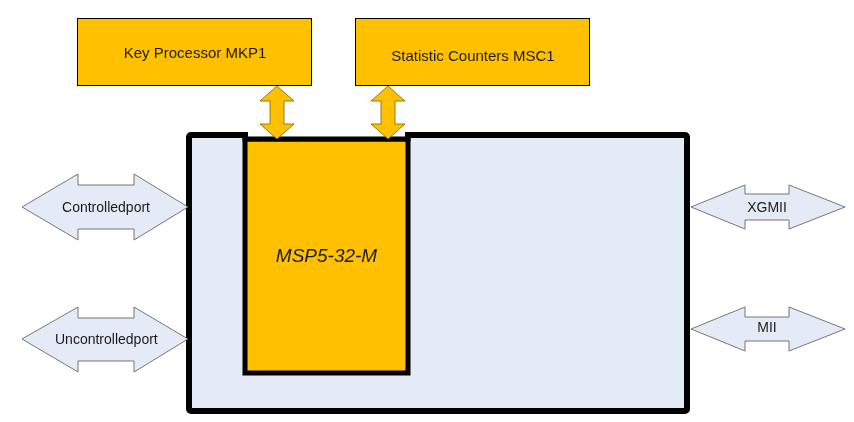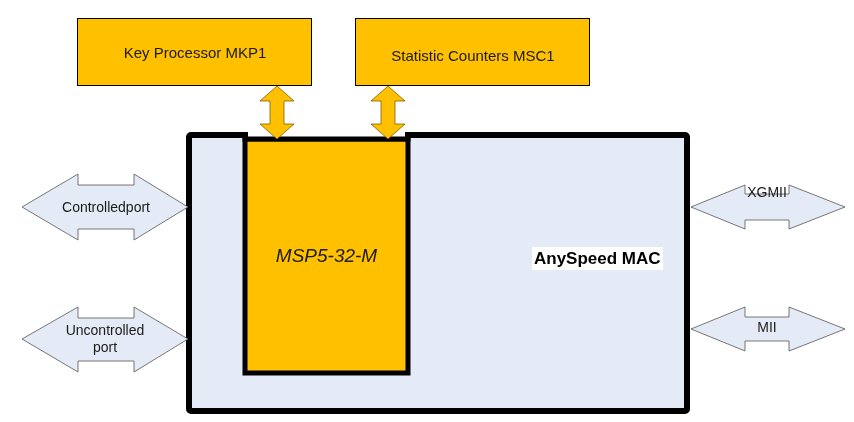--- a/index.html
+++ b/index.html
@@ -47,26 +47,25 @@
     <path d="M691,329 L745,307 L745,317 L789,317 L789,307 L845,329 L789,351 L789,341 L745,341 L745,351 Z" fill="#e4ebf6" stroke="#555" stroke-width="0.8"></path>
   </g>
 </svg>
 
 <div class="lbl top-box-lbl" style="left:78px; top:19px; width:234px; height:67px;border-radius:32px;">Key Processor MKP1</div>
 <div class="lbl top-box-lbl" style="left:356px; top:19px; width:234px; height:73px;">Statistic Counters MSC1</div>
 
 <div class="lbl msp-lbl" style="left:245px; top:139px; width:163px; height:234px;">MSP5-32-M</div>
 
 <div style="position:absolute; left:532px; top:247px;">
-  <span class="mac-lbl">AnySpeed MAC</span>
 </div>
 
 <div class="lbl port-lbl" style="left:60px; top:187px; width:92px; height:40px; flex-direction:row;">
   <span>Controlled</span>
   <span>port</span>
 </div>
-<div class="lbl port-lbl" style="left:55px; top:319px; width:100px; height:40px; flex-direction:column;">
+<div class="lbl port-lbl" style="left:55px; top:319px; width:100px; height:40px; flex-direction:row;justify-content:space-between;">
   <span>Uncontrolled</span>
   <span>port</span>
 </div>
 
-<div class="lbl port-lbl" style="left:745px; top:182px; width:44px; height:20px;text-align:right;">XGMII</div>
+<div class="lbl port-lbl" style="left:745px; top:197px; width:44px; height:20px;text-align:right;">XGMII</div>
 <div class="lbl port-lbl" style="left:745px; top:319px; width:44px; height:16px;">MII</div>
 
 </body></html>

